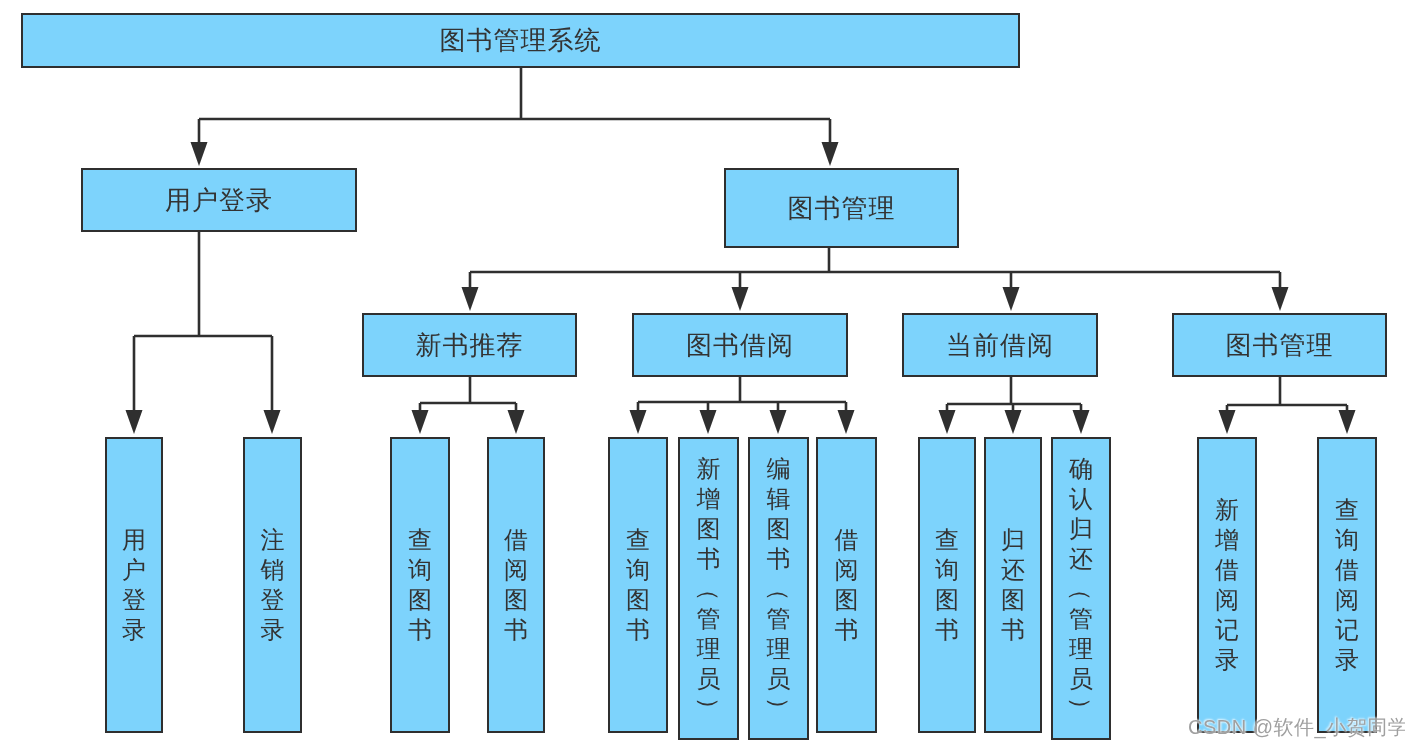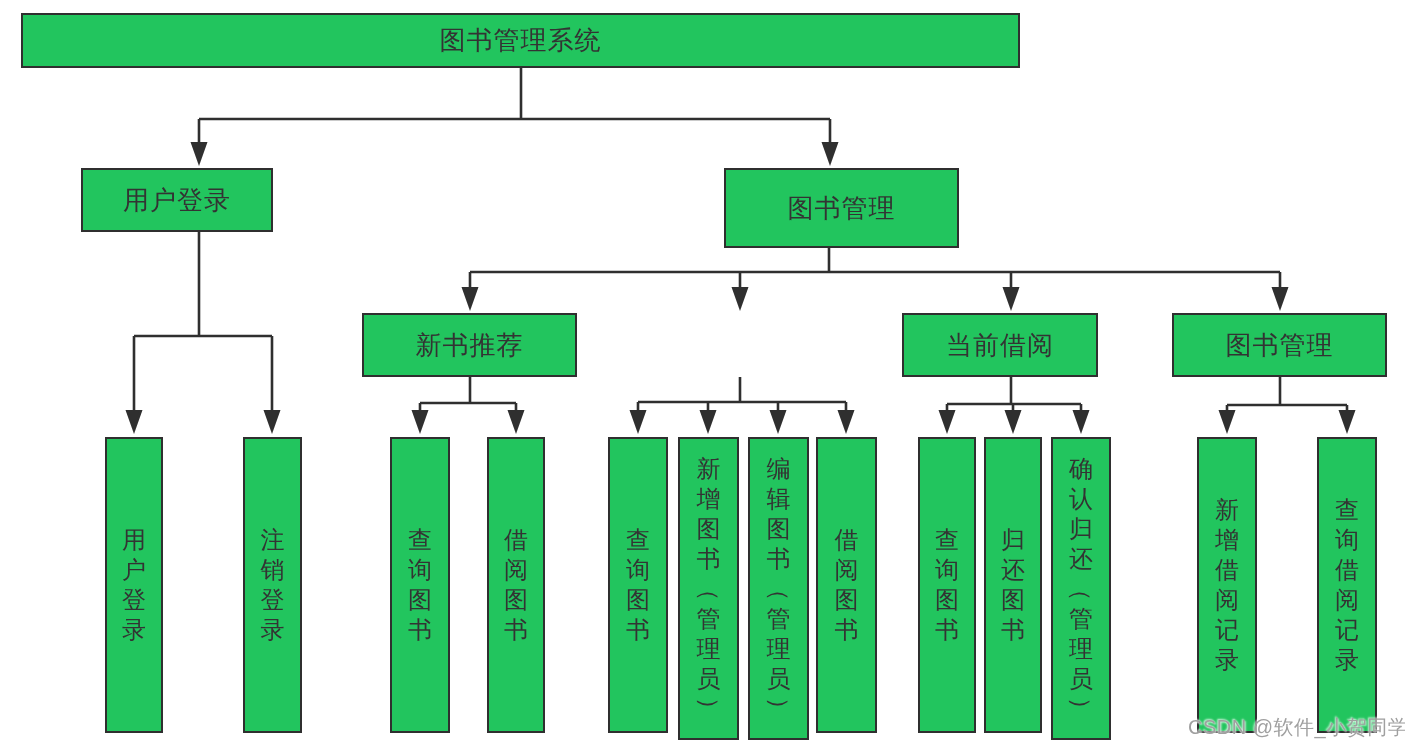--- a/index.html
+++ b/index.html
@@ -19,21 +19,21 @@
   }
   .wires path {
     stroke: #2f2f2f;
     stroke-width: 2.6;
     fill: none;
   }
   .wires polygon { fill: #2f2f2f; }
   .box {
     position: absolute;
     box-sizing: border-box;
-    background: #22c55e;
+    background: #7dd3fc;
     border: 2px solid #2f2f2f;
     color: #333333;
     display: flex;
     align-items: center;
     justify-content: center;
     z-index: 2;
   }
   .box.h { font-size: 26px; letter-spacing: 1px; white-space: nowrap; }
   .box.v { flex-direction: column; font-size: 24px; }
   .box.v span {
@@ -99,24 +99,25 @@
     </g>
     <g>
       <path d="M1280 377 V405 M1227 405 H1347 M1227 405 V424 M1347 405 V424"></path>
       <polygon points="1218.5,410 1235.5,410 1227,434"></polygon>
       <polygon points="1338.5,410 1355.5,410 1347,434"></polygon>
     </g>
   </svg>
 
   <div class="box h" style="left:21px; top:13px; width:999px; height:55px;">图书管理系统</div>
 
-  <div class="box h" style="left:81px; top:168px; width:192px; height:64px;">用户登录</div>
+  <div class="box h" style="left:81px; top:168px; width:276px; height:64px;">用户登录</div>
   <div class="box h" style="left:724px; top:168px; width:235px; height:80px;text-align:right;">图书管理</div>
 
   <div class="box h" style="left:362px; top:313px; width:215px; height:64px;">新书推荐</div>
+  <div class="box h" style="left:632px; top:313px; width:216px; height:64px;">图书借阅</div>
   <div class="box h" style="left:902px; top:313px; width:196px; height:64px;">当前借阅</div>
   <div class="box h" style="left:1172px; top:313px; width:215px; height:64px;">图书管理</div>
 
   <div class="box v" style="left:105px; top:437px; width:58px; height:296px;">
       <span>用</span>
       <span>户</span>
       <span>登</span>
       <span>录</span>
     </div>
   <div class="box v" style="left:243px; top:437px; width:59px; height:296px;">

